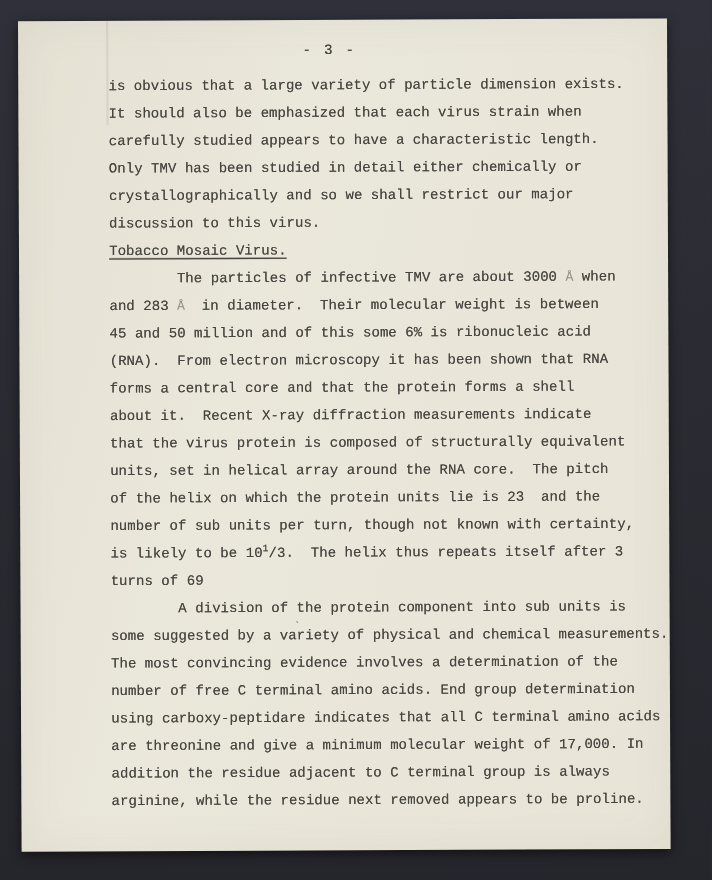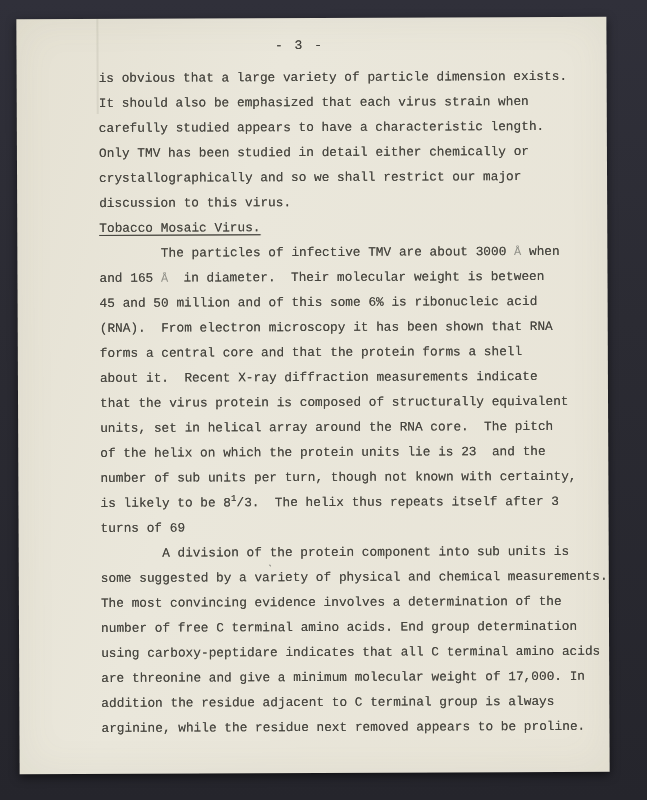--- a/index.html
+++ b/index.html
@@ -77,30 +77,30 @@
 
   <div class="body-text">
     <div class="line">is obvious that a large variety of particle dimension exists.</div>
     <div class="line">It should also be emphasized that each virus strain when</div>
     <div class="line">carefully studied appears to have a characteristic length.</div>
     <div class="line">Only TMV has been studied in detail either chemically or</div>
     <div class="line">crystallographically and so we shall restrict our major</div>
     <div class="line">discussion to this virus.</div>
     <div class="line"><span class="heading">Tobacco Mosaic Virus.</span></div>
     <div class="line"><span>        The particles of infective TMV are about 3000 </span><span class="pencil">Å</span><span> when</span></div>
-    <div class="line"><span>and 165 </span><span class="pencil">Å</span><span>  in diameter.  Their molecular weight is between</span></div>
+    <div class="line"><span>and 283 </span><span class="pencil">Å</span><span>  in diameter.  Their molecular weight is between</span></div>
     <div class="line">45 and 50 million and of this some 6% is ribonucleic acid</div>
     <div class="line">(RNA).  From electron microscopy it has been shown that RNA</div>
     <div class="line">forms a central core and that the protein forms a shell</div>
     <div class="line">about it.  Recent X-ray diffraction measurements indicate</div>
     <div class="line">that the virus protein is composed of structurally equivalent</div>
     <div class="line">units, set in helical array around the RNA core.  The pitch</div>
     <div class="line">of the helix on which the protein units lie is 23  and the</div>
     <div class="line">number of sub units per turn, though not known with certainty,</div>
-    <div class="line"><span>is likely to be 8</span><span class="sup">1</span><span>/3.  The helix thus repeats itself after 3</span></div>
+    <div class="line"><span>is likely to be 10</span><span class="sup">1</span><span>/3.  The helix thus repeats itself after 3</span></div>
     <div class="line">turns of 69</div>
     <div class="line">        A division of the protein component into sub units is</div>
     <div class="line"><span>some suggested by a va</span><span>riety of physical and chemical measurements.</span><span class="pencil-accent">ˋ</span></div>
     <div class="line">The most convincing evidence involves a determination of the</div>
     <div class="line">number of free C terminal amino acids. End group determination</div>
     <div class="line">using carboxy-peptidare indicates that all C terminal amino acids</div>
     <div class="line">are threonine and give a minimum molecular weight of 17,000. In</div>
     <div class="line">addition the residue adjacent to C terminal group is always</div>
     <div class="line">arginine, while the residue next removed appears to be proline.</div>
   </div>

